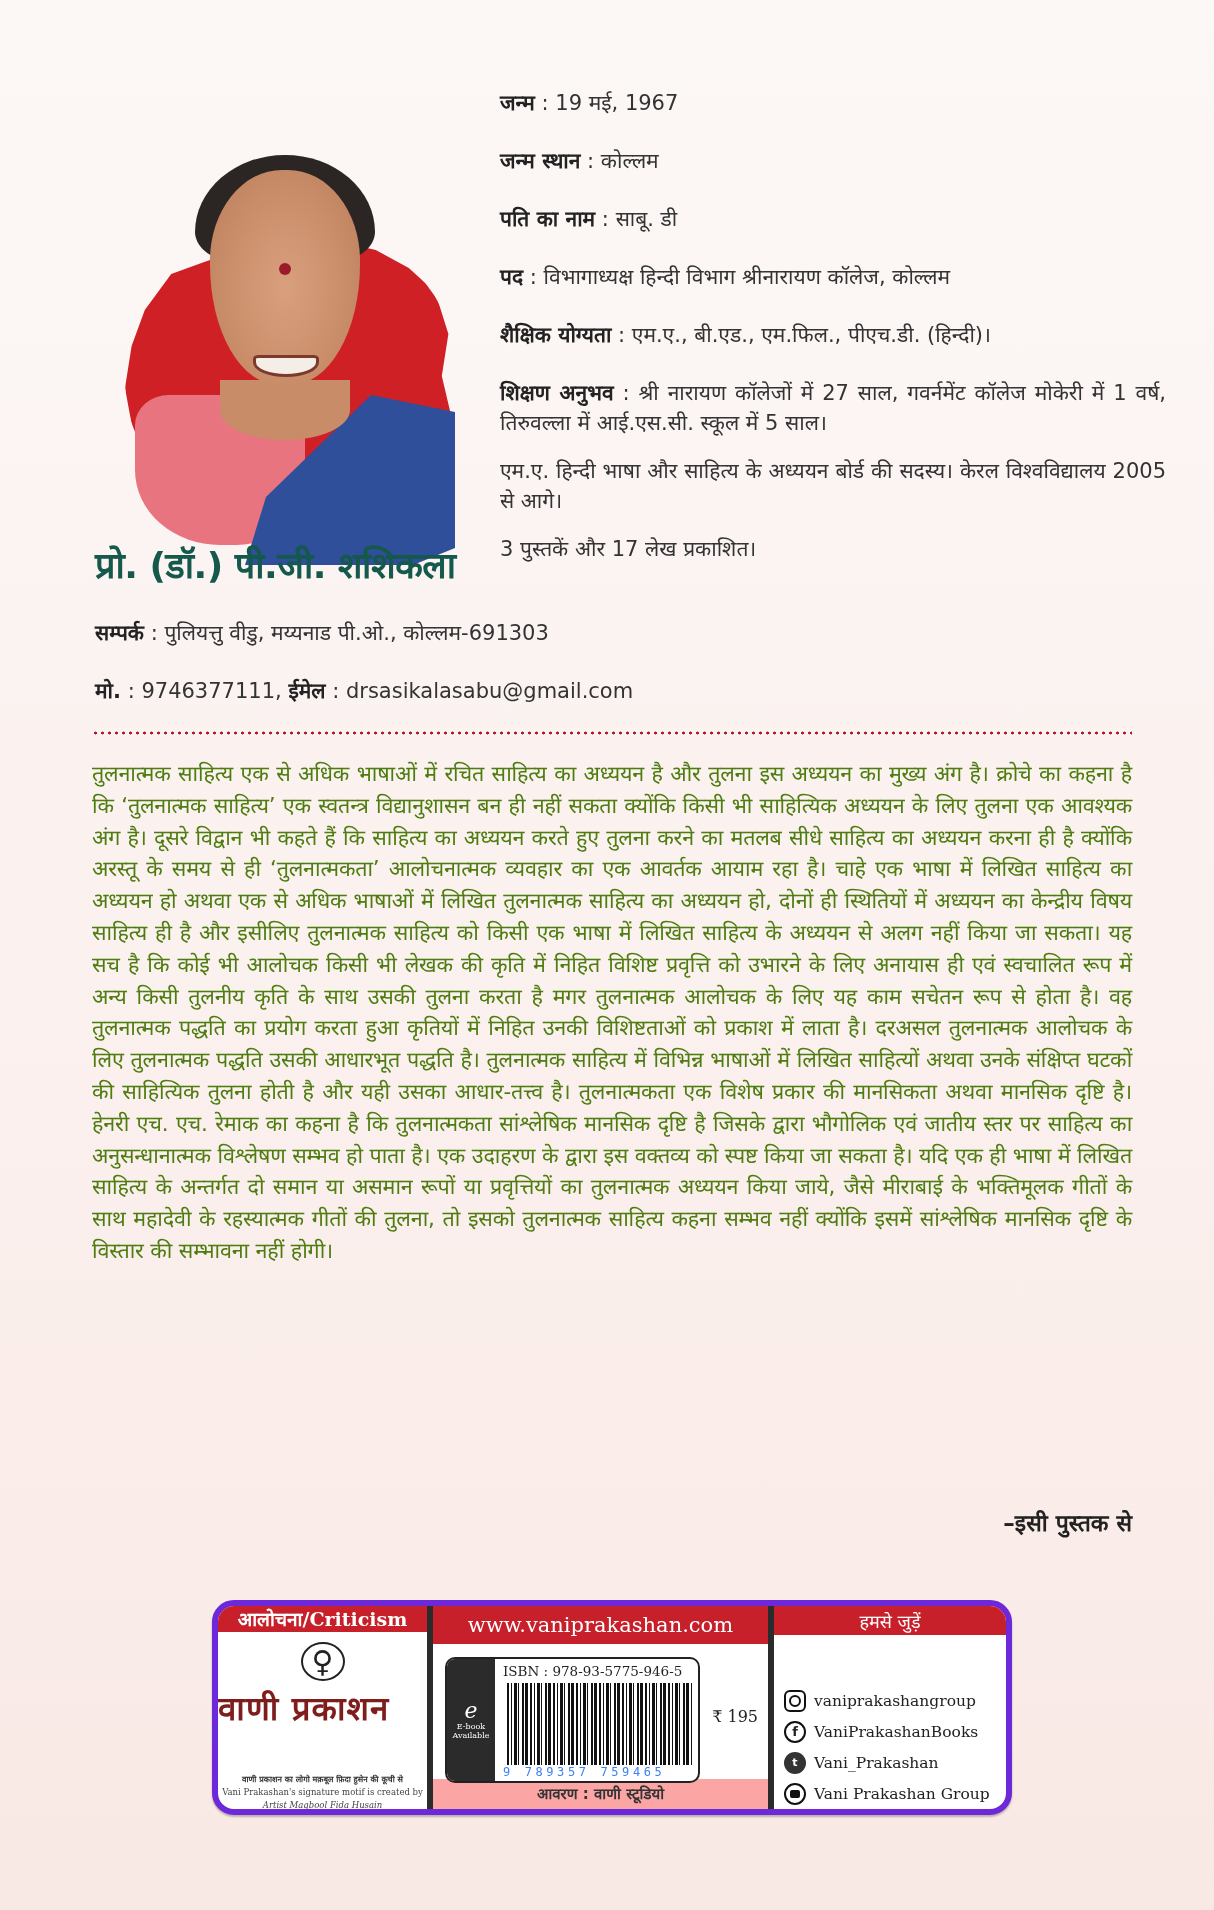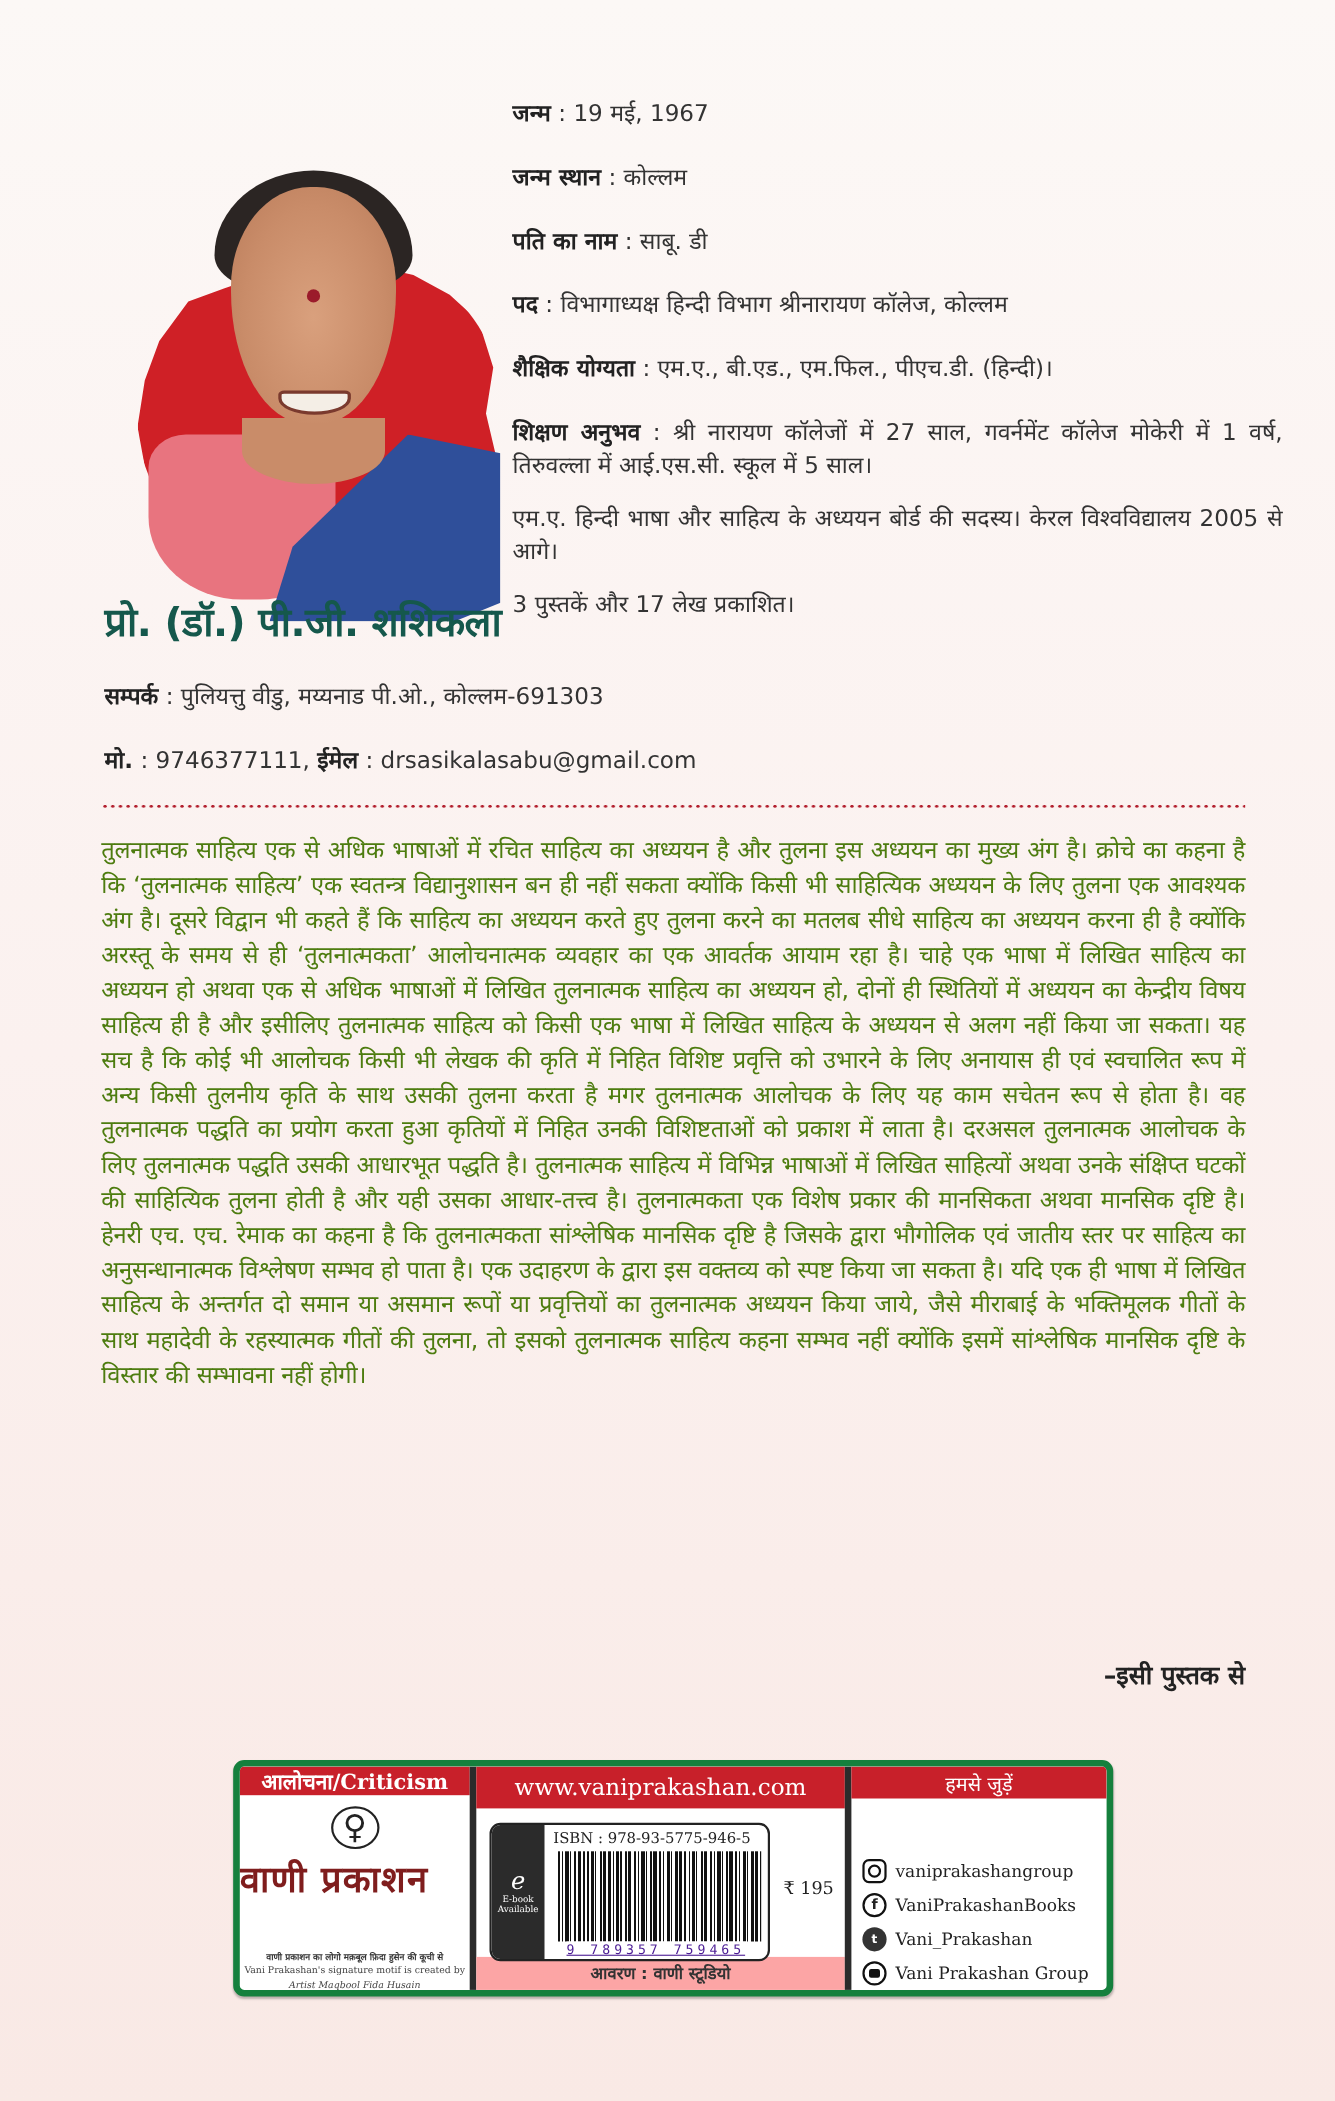--- a/index.html
+++ b/index.html
@@ -64,21 +64,21 @@
     color: #15584c; font-family: "DejaVu Sans", sans-serif;
     letter-spacing: -0.5px;
   }
 
   
   .bio {
     left: 466px; top: 88px; width: 700px;
     font-family: "DejaVu Sans", sans-serif;
     font-size: 21px; line-height: 30px; color: #333;
   }
-  .bio .row { margin-bottom: 28px; }
+  .bio .row { margin-bottom: 28px; margin-left: 34px; }
   .bio .row.tight { margin-bottom: 18px; }
   .bio .lbl { font-weight: bold; color: #222; }
   .bio .justify { text-align: justify; }
 
   .contact {
     left: 95px; top: 618px; width: 1060px;
     font-family: "DejaVu Sans", sans-serif; font-size: 21px; color: #333;
   }
   .contact .row { height: 30px; margin-bottom: 28px; }
   .contact .lbl { font-weight: bold; color: #222; }
@@ -99,21 +99,21 @@
     letter-spacing: -0.2px;
   }
   .source {
     right: 82px; top: 1506px; font-size: 23px; font-weight: bold;
     font-family: "DejaVu Sans", sans-serif; color: #222;
   }
 
   
   .panel {
     left: 212px; top: 1600px; width: 800px; height: 215px;
-    border: 6px solid #15803d; border-radius: 10px;
+    border: 6px solid #6d28d9; border-radius: 22px;
     background: #fff; display: flex; overflow: hidden;
     box-shadow: 0 2px 2px rgba(0,0,0,0.25);
   }
   .col { position: relative; height: 100%; display: flex; flex-direction: column; }
   .col + .col { border-left: 6px solid #2b2b2b; }
   .col1 { width: 209px; }
   .col2 { width: 341px; }
   .col3 { flex: 1; gap: 40px; }
   .col-head {
     height: 38px; background: #c8202a; color: #fff;
@@ -155,22 +155,22 @@
   .bc-main { flex: 1; position: relative; padding: 4px 6px 0 8px; }
   .isbn { font-size: 13.5px; color: #222; white-space: nowrap; }
   .bars {
     position: absolute; left: 12px; top: 24px; width: 185px; height: 82px;
     background: repeating-linear-gradient(90deg,
       #111 0 2px, #fff 2px 4px, #111 4px 5px, #fff 5px 7px,
       #111 7px 10px, #fff 10px 11px, #111 11px 12px, #fff 12px 15px,
       #111 15px 17px, #fff 17px 18px, #111 18px 21px, #fff 21px 23px);
   }
   .bc-digits {
-    position: absolute; left: 20px; bottom: 2px; font-family: "DejaVu Sans Mono", monospace;
-    font-size: 12px; letter-spacing: 3.6px; color: #4c1d95; background: #fff; padding-right: 2px; text-decoration: underline;
+    position: absolute; left: 8px; bottom: 2px; font-family: "DejaVu Sans Mono", monospace;
+    font-size: 12px; letter-spacing: 3.6px; color: #3b82f6; background: #fff; padding-right: 2px;
   }
   .price {
     position: absolute; right: 10px; top: 63px; font-size: 16px; color: #222;
   }
   .cover-credit {
     height: 30px; background: #fca5a5; text-align: center;
     font-family: "DejaVu Sans", sans-serif; font-size: 15px; font-weight: bold;
     line-height: 30px; color: #333;
   }
 

